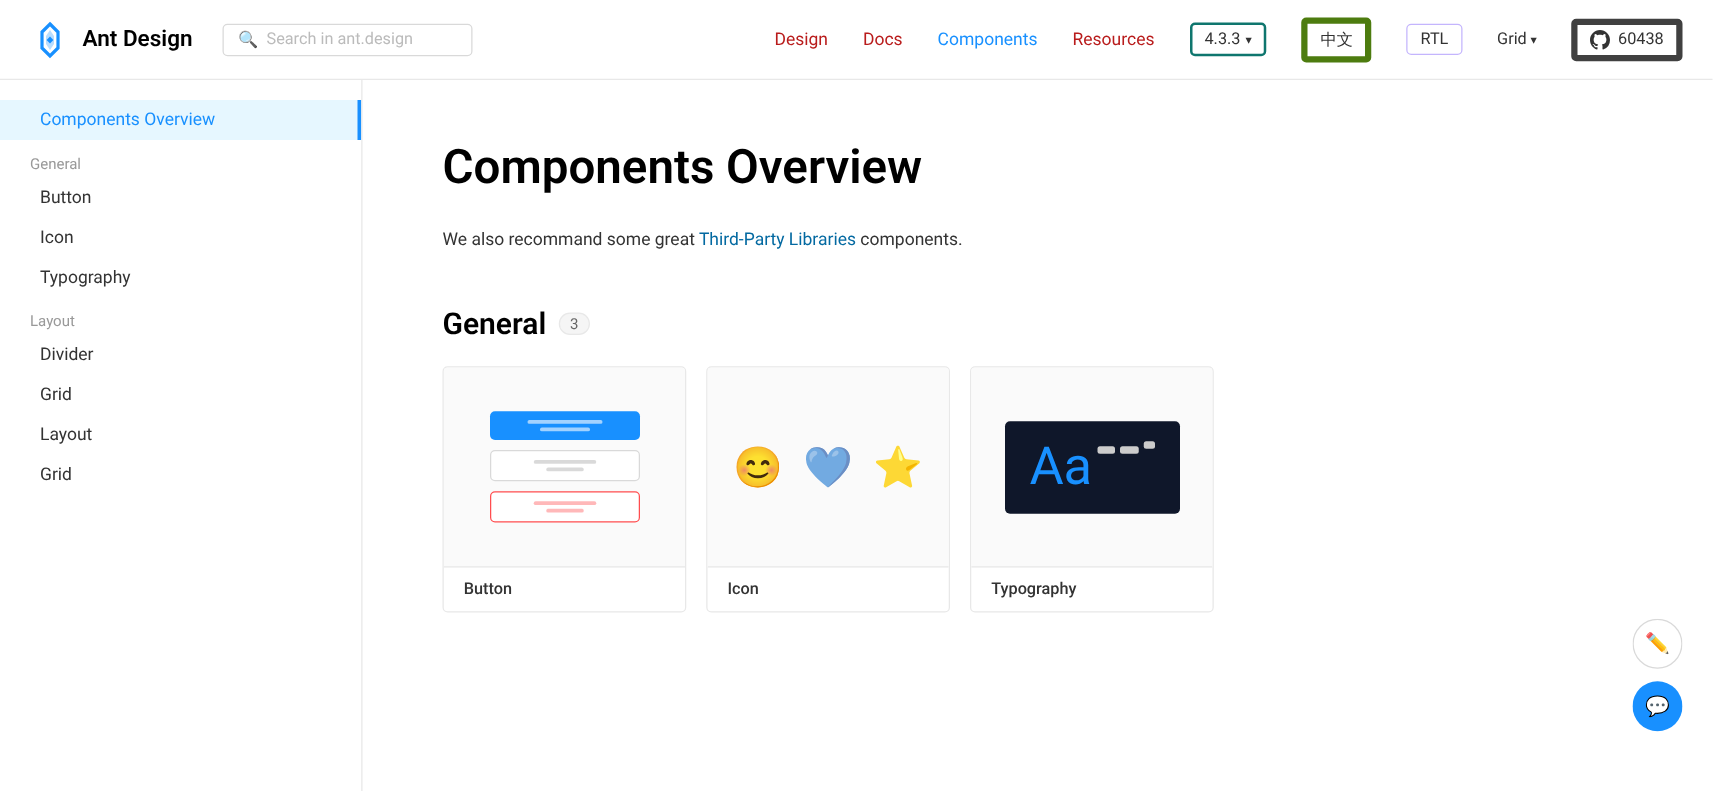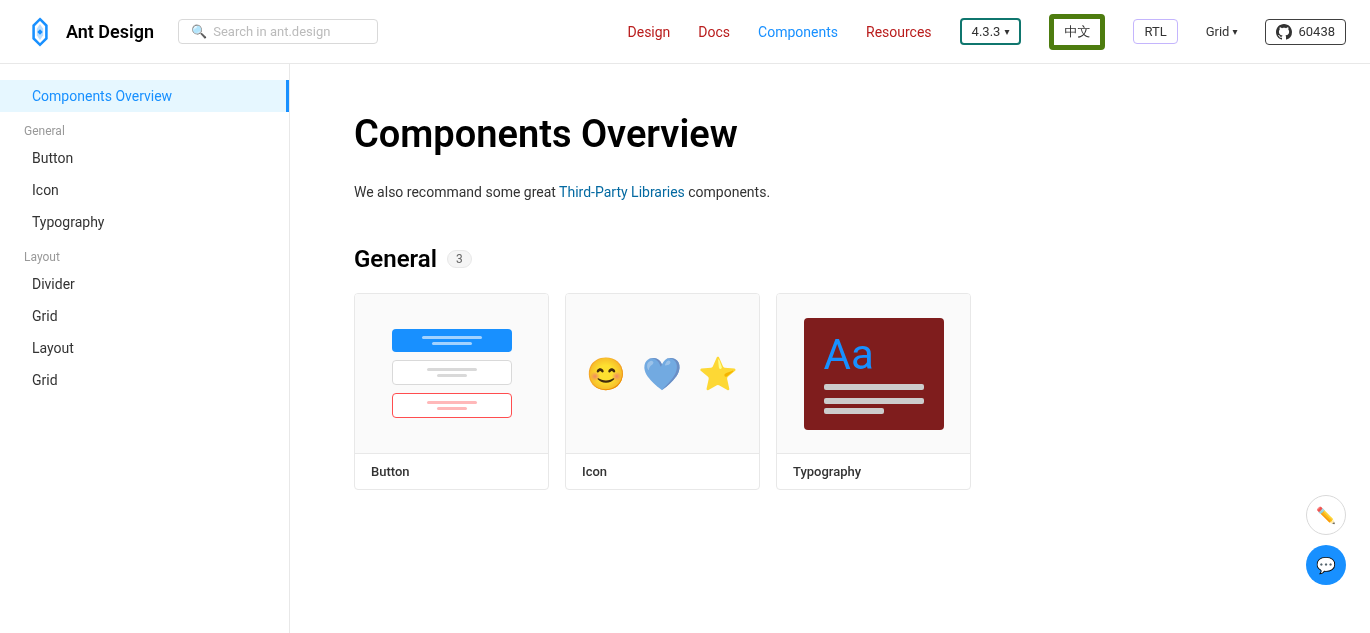--- a/index.html
+++ b/index.html
@@ -24,21 +24,21 @@
     .nav-link.active { color: #1890ff; }
     .nav-version {
       display: flex; align-items: center; gap: 4px; border: 2px solid #0f766e;
       border-radius: 4px; padding: 4px 10px; font-size: 13px; cursor: pointer;
     }
     .nav-lang { border: 5px solid #4d7c0f; border-radius: 4px; padding: 4px 10px; font-size: 13px; cursor: pointer; }
     .nav-rtl { border: 1px solid #c4b5fd; border-radius: 4px; padding: 4px 10px; font-size: 13px; cursor: pointer; }
     .nav-more { display: flex; align-items: center; gap: 3px; font-size: 13px; cursor: pointer; }
     .github-btn {
       display: flex; align-items: center; gap: 6px;
-      border: 1px solid #404040; border-radius: 4px; padding: 4px 10px; font-size: 13px; cursor: pointer;
+      border: 5px solid #404040; border-radius: 4px; padding: 4px 10px; font-size: 13px; cursor: pointer;
     }
 
     
     .page-wrap { display: flex; margin-top: 64px; min-height: calc(100vh - 64px); }
 
     
     .sidebar {
       width: 290px; min-width: 290px; border-right: 1px solid #e8e8e8;
       padding: 16px 0; overflow-y: auto; height: calc(100vh - 64px);
       position: fixed; top: 64px; left: 0;
@@ -110,22 +110,22 @@
     .btn-line-red { height: 3px; background: rgba(255,77,79,0.4); border-radius: 2px; }
 
     
     .icon-preview-wrap { display: flex; gap: 16px; align-items: center; justify-content: center; }
     .icon-smiley { font-size: 32px; color: #1890ff; }
     .icon-heart { font-size: 32px; color: #1890ff; opacity: 0.6; }
     .icon-star { font-size: 32px; color: #ccc; }
 
     
     .typo-preview-wrap {
-      background: #7f1d1d; border-radius: 4px; padding: 16px 20px;
-      display: flex; flex-direction: column; gap: 4px; width: 140px;
+      background: #0f172a; border-radius: 4px; padding: 16px 20px;
+      display: flex; flex-direction: row; gap: 4px; width: 140px;
     }
     .typo-aa { font-size: 42px; color: #1890ff; font-weight: 400; line-height: 1; }
     .typo-line { height: 6px; background: #ccc; border-radius: 2px; margin-top: 4px; }
     .typo-line-short { height: 6px; background: #ccc; border-radius: 2px; width: 60%; }
 
     
     .float-btns {
       position: fixed; right: 24px; bottom: 48px;
       display: flex; flex-direction: column; gap: 10px;
     }

